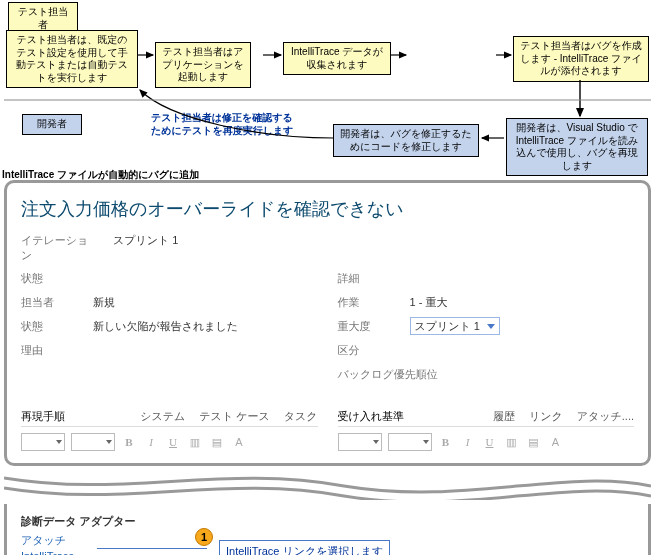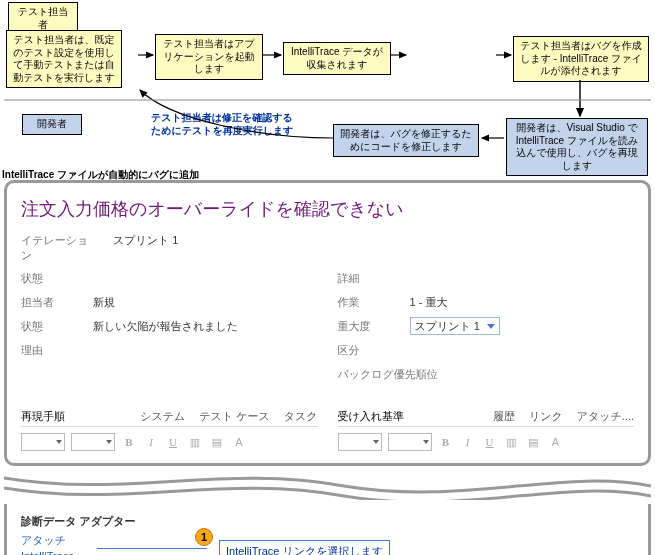--- a/index.html
+++ b/index.html
@@ -52,21 +52,21 @@
     border: 3px solid #999;
     border-radius: 10px;
     padding-top: 6px;
     position: relative;
   }
   .form-inner {
     padding: 4px 14px 10px 14px;
   }
   .title {
     font-size: 18px;
-    color: #701a75;
+    color: #0c4a6e;
     margin: 4px 0 12px 0;
   }
   .meta-row {
     display: flex;
     gap: 20px;
     margin-bottom: 0;
     font-size: 11px;
     color: #777;
   }
   .meta-row .lbl { width: 72px; }
@@ -219,22 +219,22 @@
 </style>
 </head>
 <body>
 
 <div class="flow-area">
 
   <div class="flow-box yellow" style="left:8px; top:2px; width:70px;text-align:center;">テスト担当者</div>
 
   <div class="flow-box blue" style="left:22px; top:114px; width:60px;">開発者</div>
 
-  <div class="flow-box yellow" style="left:6px;  top:30px; width:116px;">テスト担当者は、既定のテスト設定を使用して手動テストまたは自動テストを実行します</div>
-  <div class="flow-box yellow" style="left:155px; top:34px; width:108px;">テスト担当者はアプリケーションを起動します</div>
+  <div class="flow-box yellow" style="left:6px;  top:30px; width:132px;">テスト担当者は、既定のテスト設定を使用して手動テストまたは自動テストを実行します</div>
+  <div class="flow-box yellow" style="left:155px; top:42px; width:96px;">テスト担当者はアプリケーションを起動します</div>
   <div class="flow-box yellow" style="left:283px; top:42px; width:108px;">IntelliTrace データが収集されます</div>
   <div class="flow-box yellow" style="left:513px; top:36px; width:136px;">テスト担当者はバグを作成します - IntelliTrace ファイルが添付されます</div>
 
   <div class="flow-box blue" style="left:506px; top:118px; width:142px;">開発者は、Visual Studio で IntelliTrace ファイルを読み込んで使用し、バグを再現します</div>
   <div class="flow-box blue" style="left:333px; top:124px; width:146px;">開発者は、バグを修正するためにコードを修正します</div>
 
   <div class="flow-label" style="left:151px; top:112px; width:150px;">テスト担当者は修正を確認するためにテストを再度実行します</div>
 
   <div class="intellitrace-note" style="left:2px; top:168px;">IntelliTrace ファイルが自動的にバグに追加</div>
 

